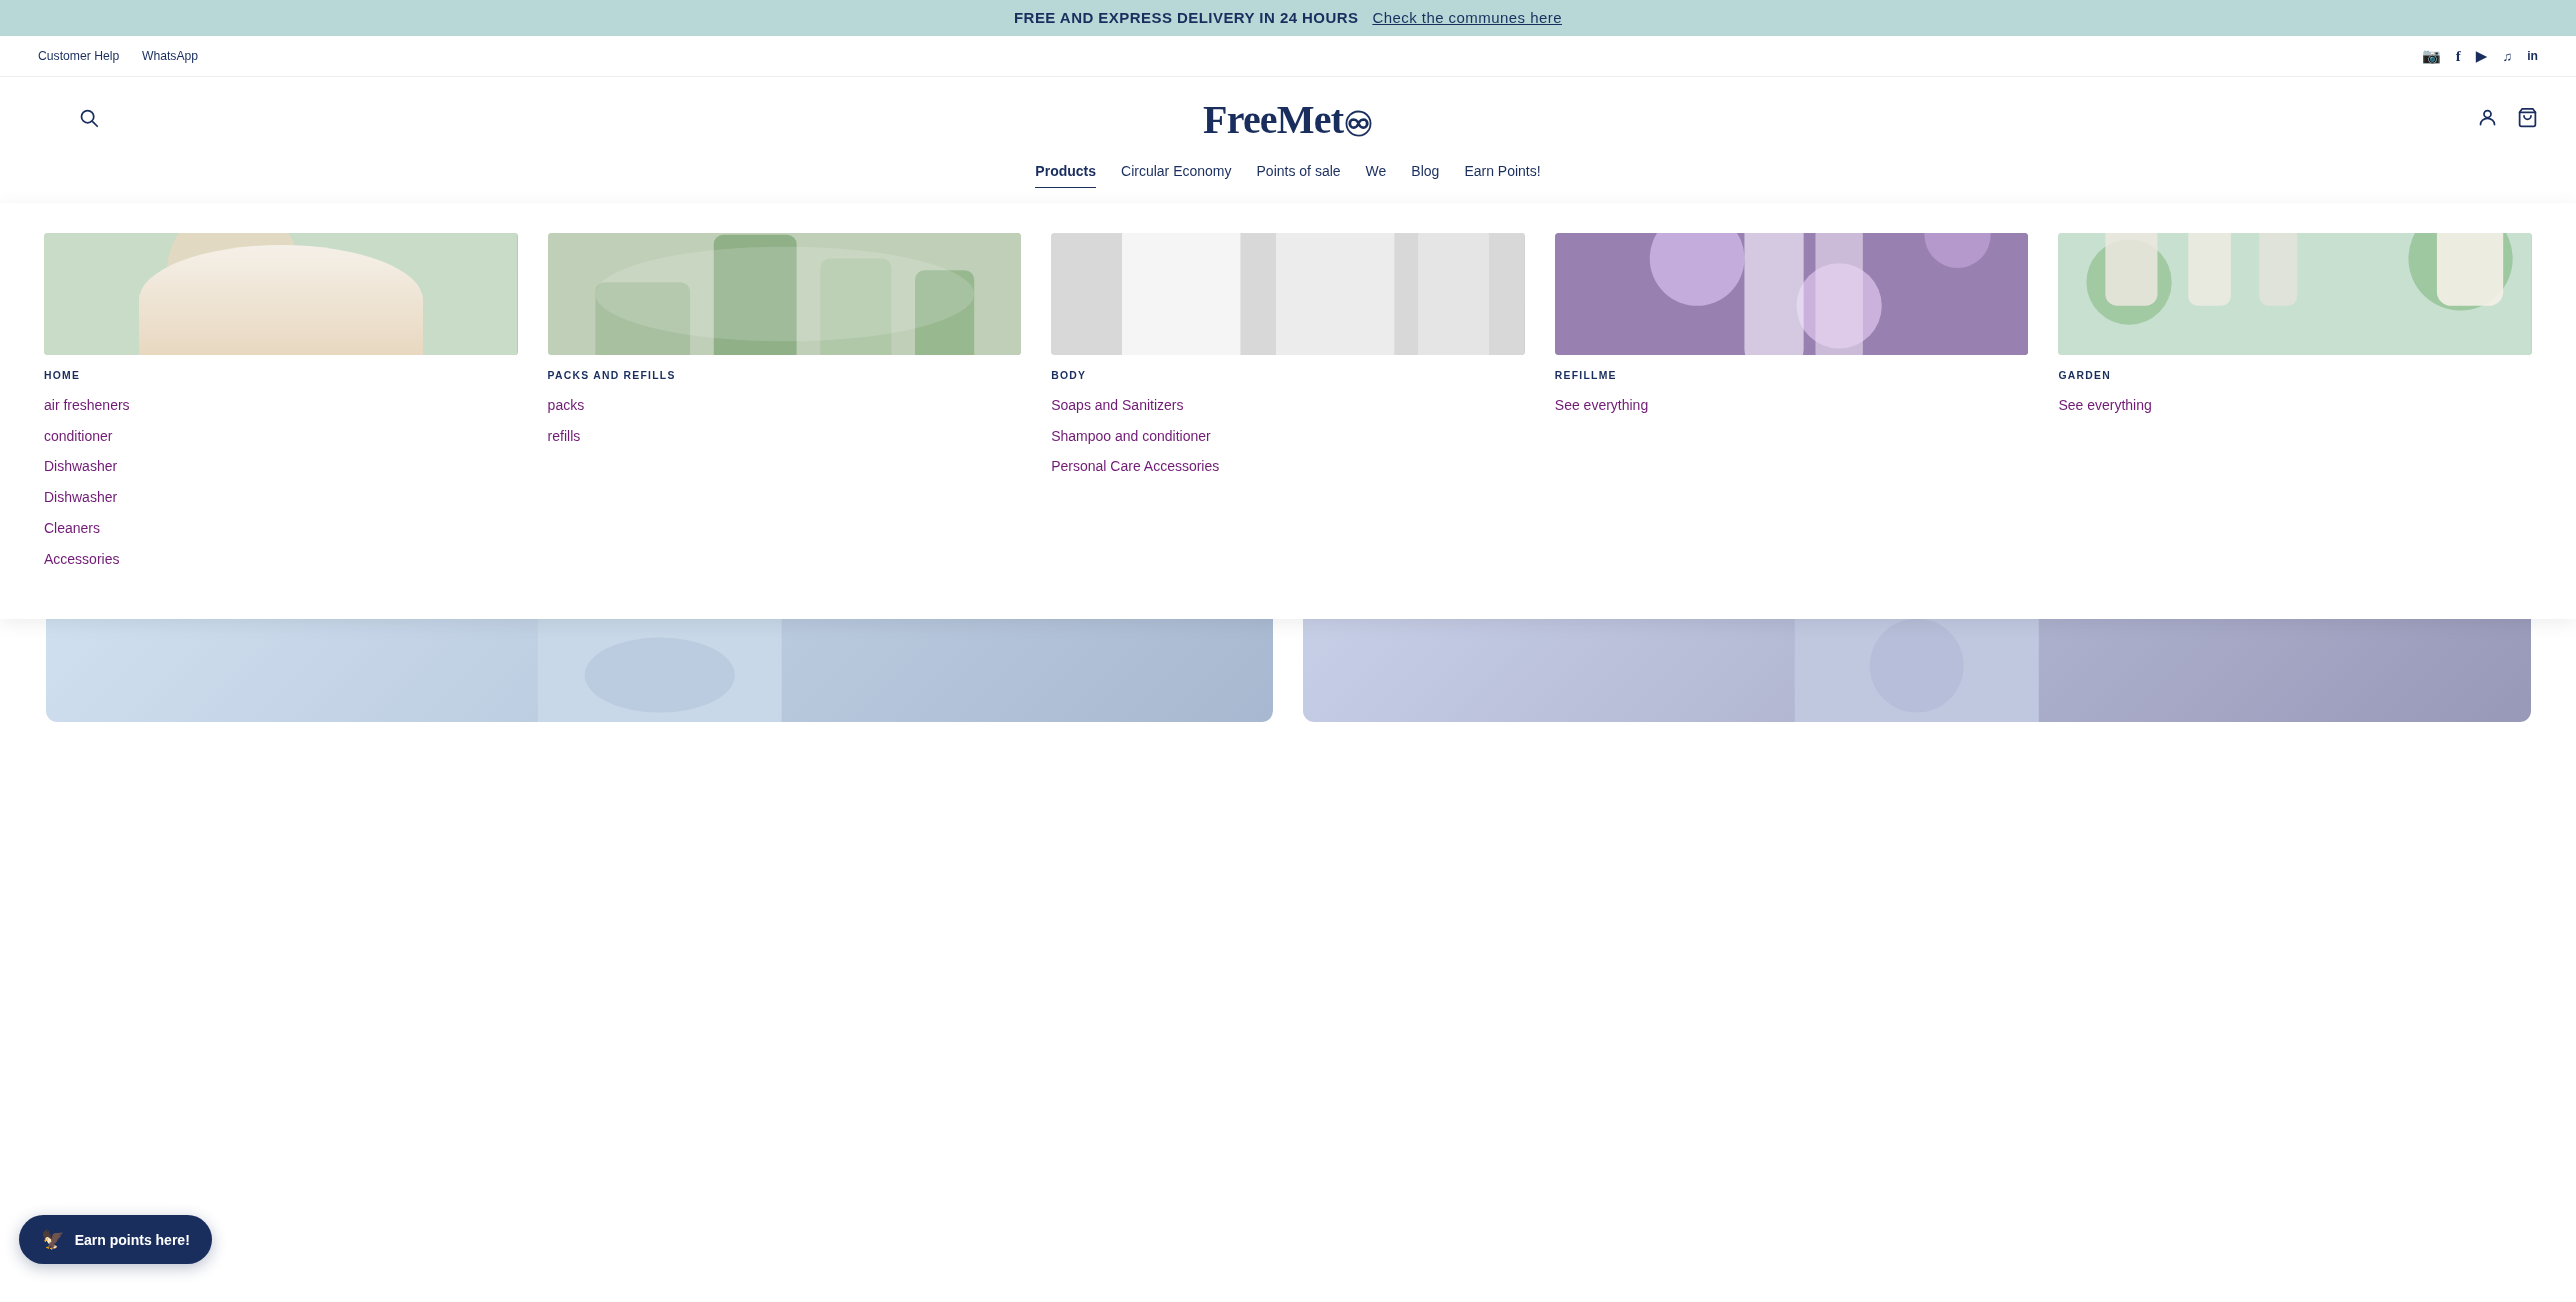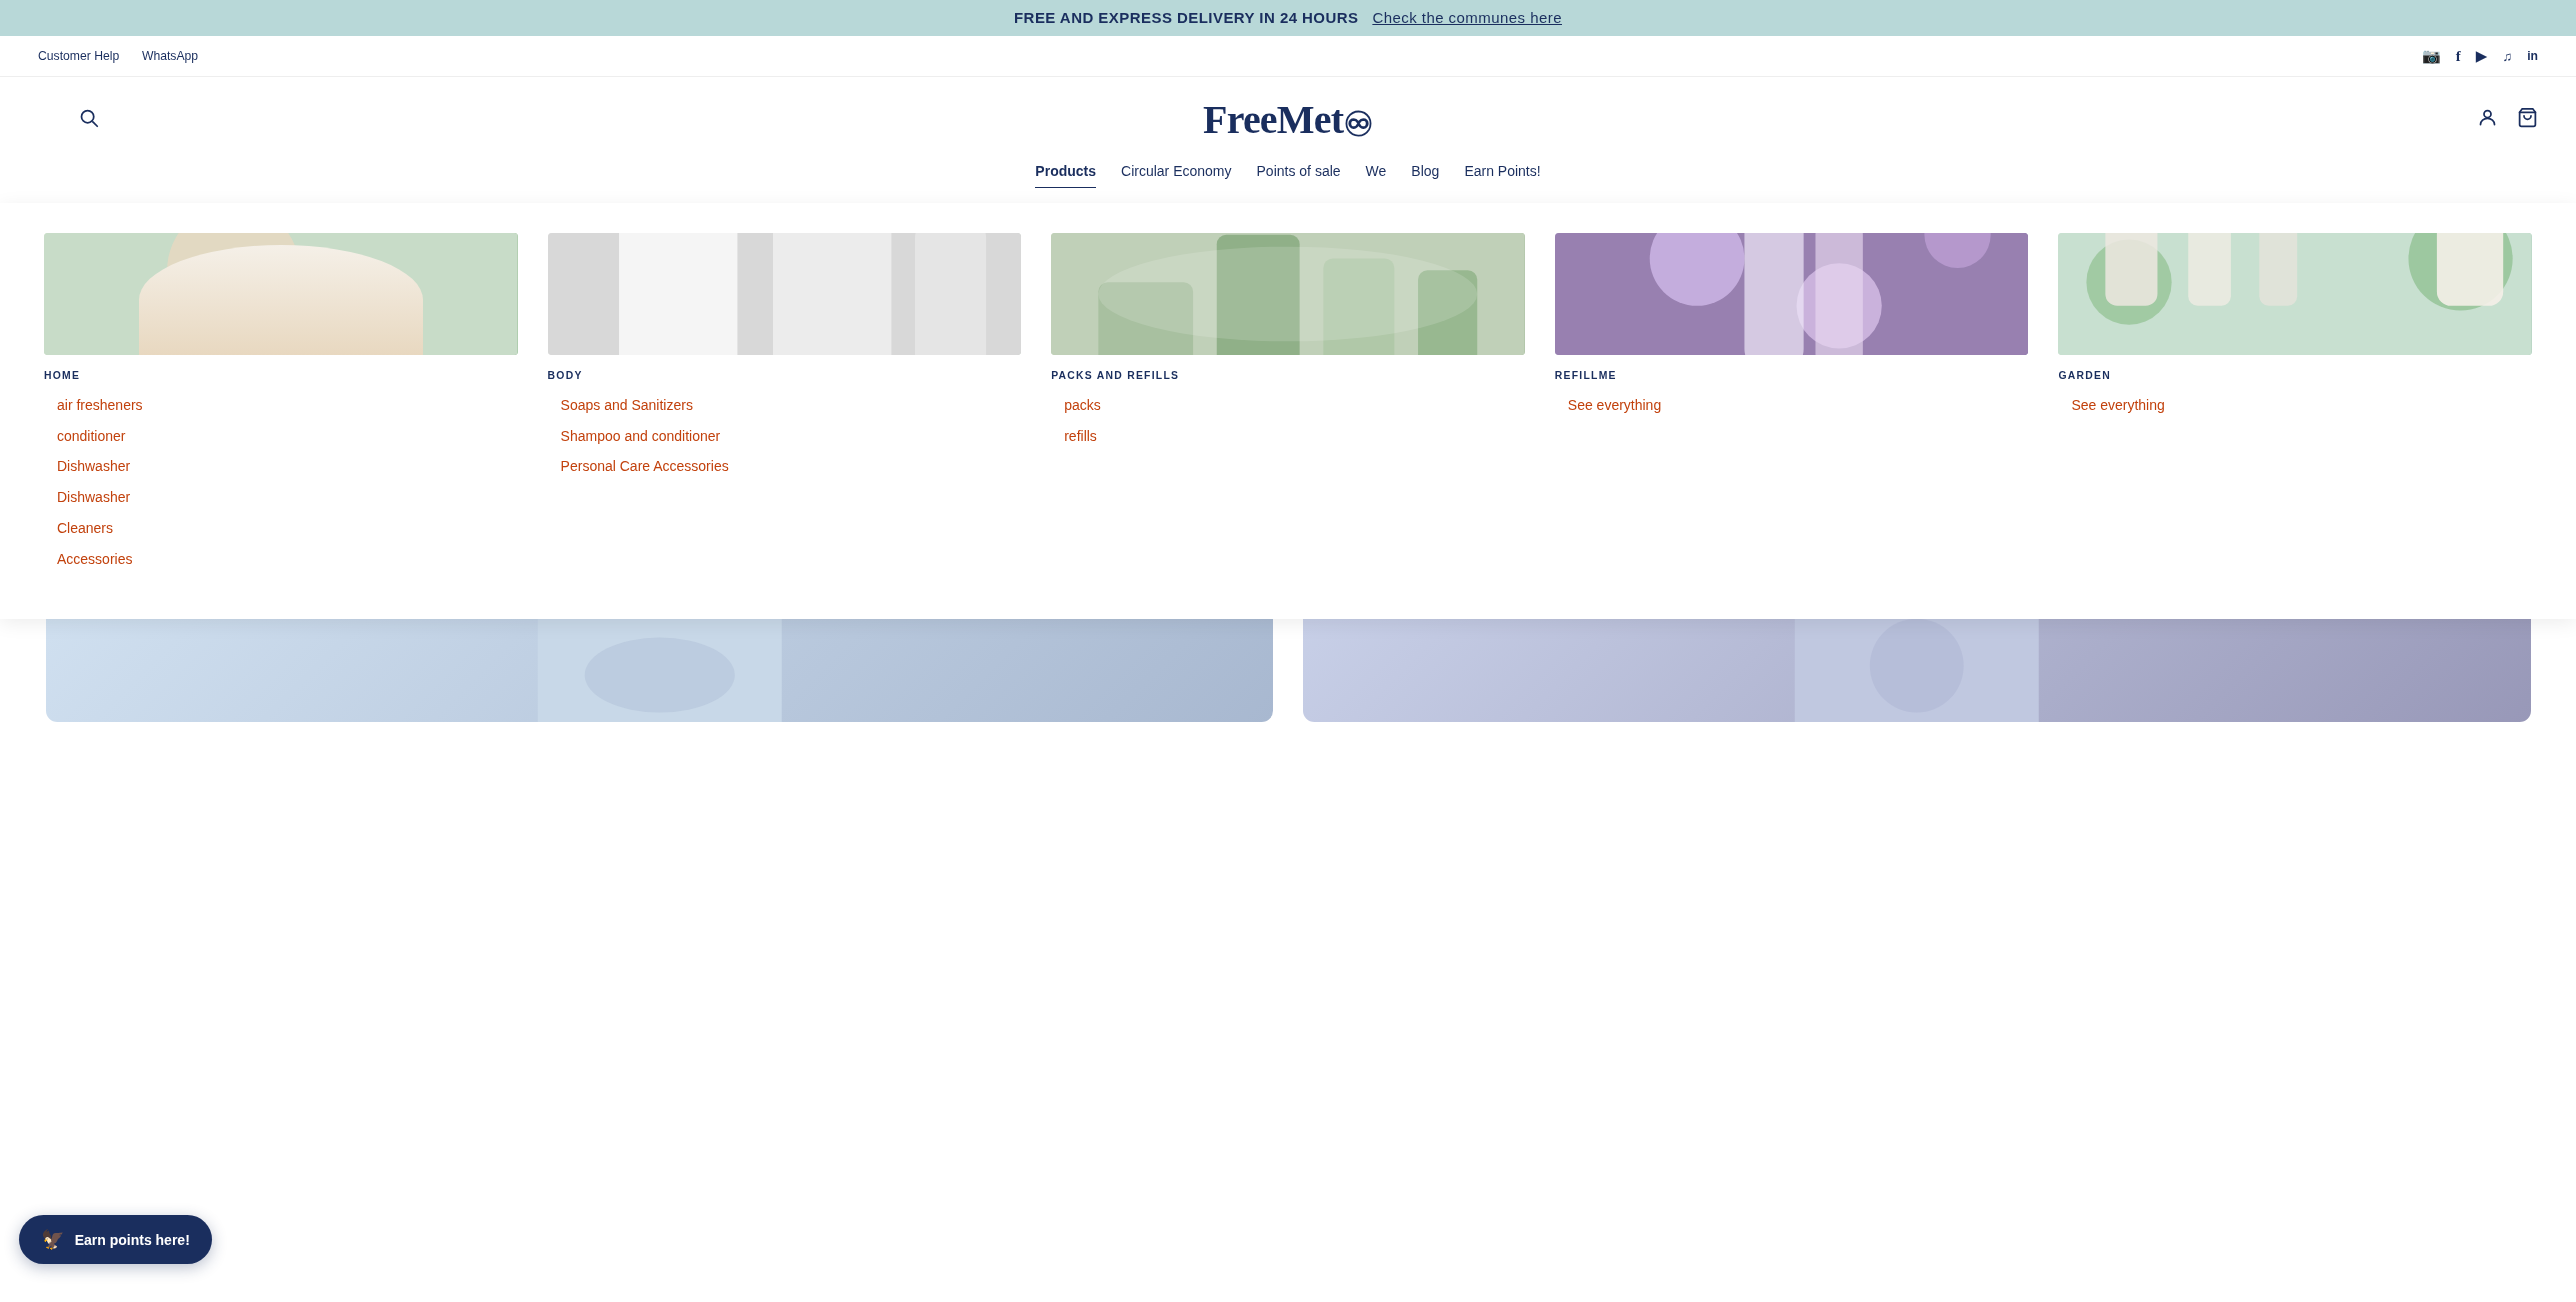--- a/index.html
+++ b/index.html
@@ -109,26 +109,25 @@
     .mega-col-category {
       font-size: 10.4px;
       letter-spacing: 0.12em;
       font-weight: 600;
       color: #1a2e5e;
       text-transform: uppercase;
       margin-bottom: 15px;
     }
     .mega-col-link {
       font-size: 14px;
-      color: #c2410c;
+      color: #701a75;
       text-decoration: none;
       cursor: pointer;
       margin-bottom: 11.3px;
       line-height: 1.4;
-      margin-left: 13px;
     }
 
     
     .earn-points-btn {
       position: fixed;
       bottom: 38px;
       left: 19px;
       background: #1a2e5e;
       color: #fff;
       border: none;
@@ -238,48 +237,48 @@
         <div class="mega-col-category">HOME</div>
         <a class="mega-col-link">air fresheners</a>
         <a class="mega-col-link">conditioner</a>
         <a class="mega-col-link">Dishwasher</a>
         <a class="mega-col-link">Dishwasher</a>
         <a class="mega-col-link">Cleaners</a>
         <a class="mega-col-link">Accessories</a>
       </div>
 
       <div class="mega-col">
-        <div class="mega-col-img img-body">
-          <svg width="100%" height="100%" viewBox="0 0 200 130" preserveAspectRatio="xMidYMid slice">
-            <rect width="200" height="130" fill="#d8d8d8"></rect>
-            <rect x="30" y="15" width="50" height="95" rx="8" fill="#f8f8f8" opacity="0.9"></rect>
-            <rect x="95" y="25" width="50" height="85" rx="8" fill="#f0f0f0" opacity="0.85"></rect>
-            <rect x="155" y="35" width="30" height="70" rx="6" fill="#e8e8e8" opacity="0.8"></rect>
-          </svg>
-        </div>
-        <div class="mega-col-category">BODY</div>
-        <a class="mega-col-link">Soaps and Sanitizers</a>
-        <a class="mega-col-link">Shampoo and conditioner</a>
-        <a class="mega-col-link">Personal Care Accessories</a>
-      </div>
-
-      <div class="mega-col">
         <div class="mega-col-img img-packs">
           <svg width="100%" height="100%" viewBox="0 0 200 130" preserveAspectRatio="xMidYMid slice">
             <rect width="200" height="130" fill="#c0d0b8"></rect>
             <rect x="20" y="60" width="40" height="60" rx="4" fill="#a8c0a0"></rect>
             <rect x="70" y="40" width="35" height="80" rx="4" fill="#90b088"></rect>
             <rect x="115" y="50" width="30" height="70" rx="4" fill="#b0c8a8"></rect>
             <rect x="155" y="55" width="25" height="65" rx="4" fill="#98b890"></rect>
             <ellipse cx="100" cy="65" rx="80" ry="20" fill="rgba(255,255,255,0.15)"></ellipse>
           </svg>
         </div>
         <div class="mega-col-category">PACKS AND REFILLS</div>
         <a class="mega-col-link">packs</a>
         <a class="mega-col-link">refills</a>
+      </div>
+
+      <div class="mega-col">
+        <div class="mega-col-img img-body">
+          <svg width="100%" height="100%" viewBox="0 0 200 130" preserveAspectRatio="xMidYMid slice">
+            <rect width="200" height="130" fill="#d8d8d8"></rect>
+            <rect x="30" y="15" width="50" height="95" rx="8" fill="#f8f8f8" opacity="0.9"></rect>
+            <rect x="95" y="25" width="50" height="85" rx="8" fill="#f0f0f0" opacity="0.85"></rect>
+            <rect x="155" y="35" width="30" height="70" rx="6" fill="#e8e8e8" opacity="0.8"></rect>
+          </svg>
+        </div>
+        <div class="mega-col-category">BODY</div>
+        <a class="mega-col-link">Soaps and Sanitizers</a>
+        <a class="mega-col-link">Shampoo and conditioner</a>
+        <a class="mega-col-link">Personal Care Accessories</a>
       </div>
 
       <div class="mega-col">
         <div class="mega-col-img img-refillme">
           <svg width="100%" height="100%" viewBox="0 0 200 130" preserveAspectRatio="xMidYMid slice">
             <rect width="200" height="130" fill="#9880b0"></rect>
             <circle cx="60" cy="50" r="20" fill="#d0b8e8" opacity="0.8"></circle>
             <circle cx="120" cy="70" r="18" fill="#e0c8f0" opacity="0.7"></circle>
             <circle cx="170" cy="40" r="14" fill="#c8a8e0" opacity="0.6"></circle>
             <rect x="80" y="20" width="25" height="80" rx="12" fill="#f0e8f8" opacity="0.7"></rect>

